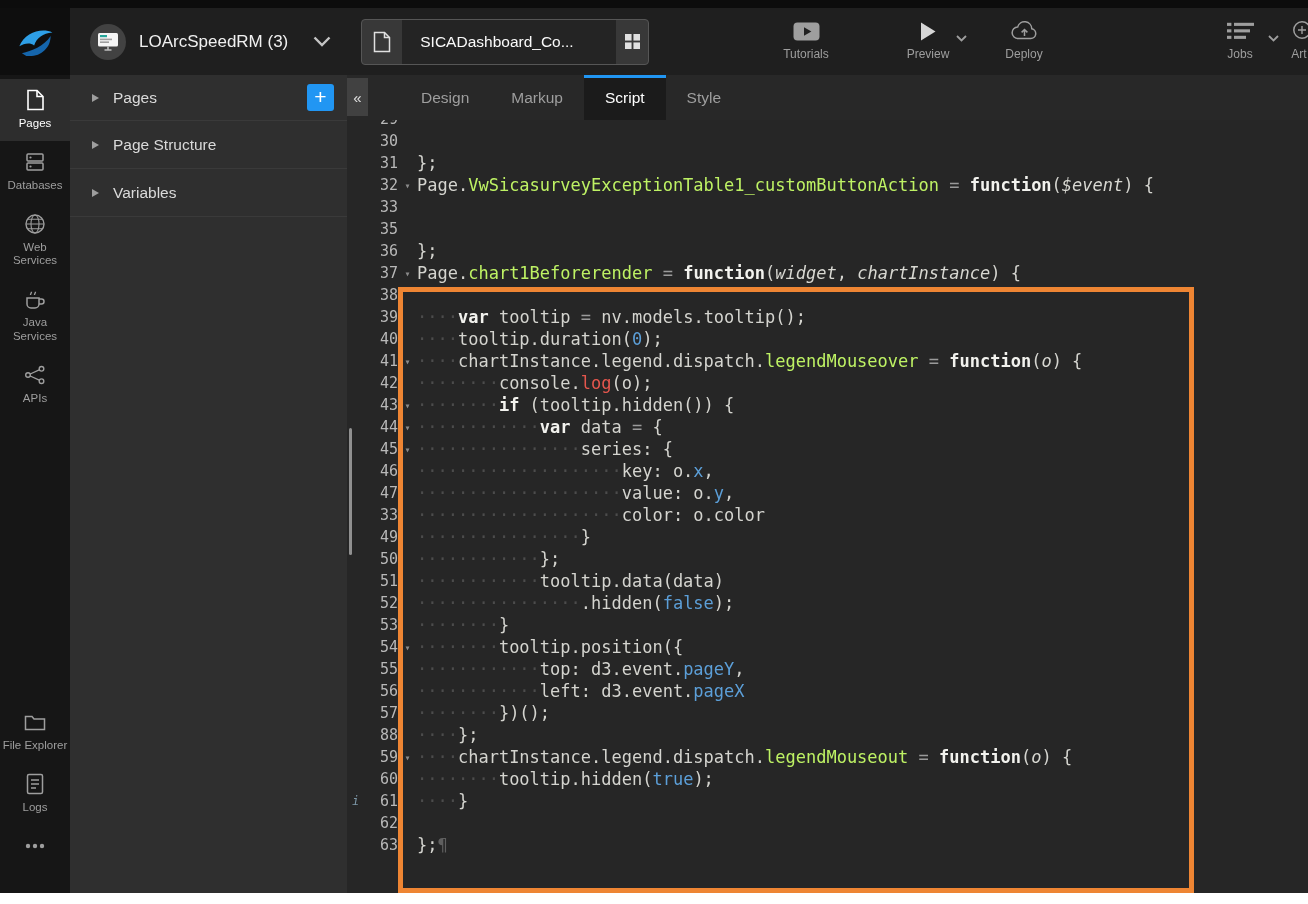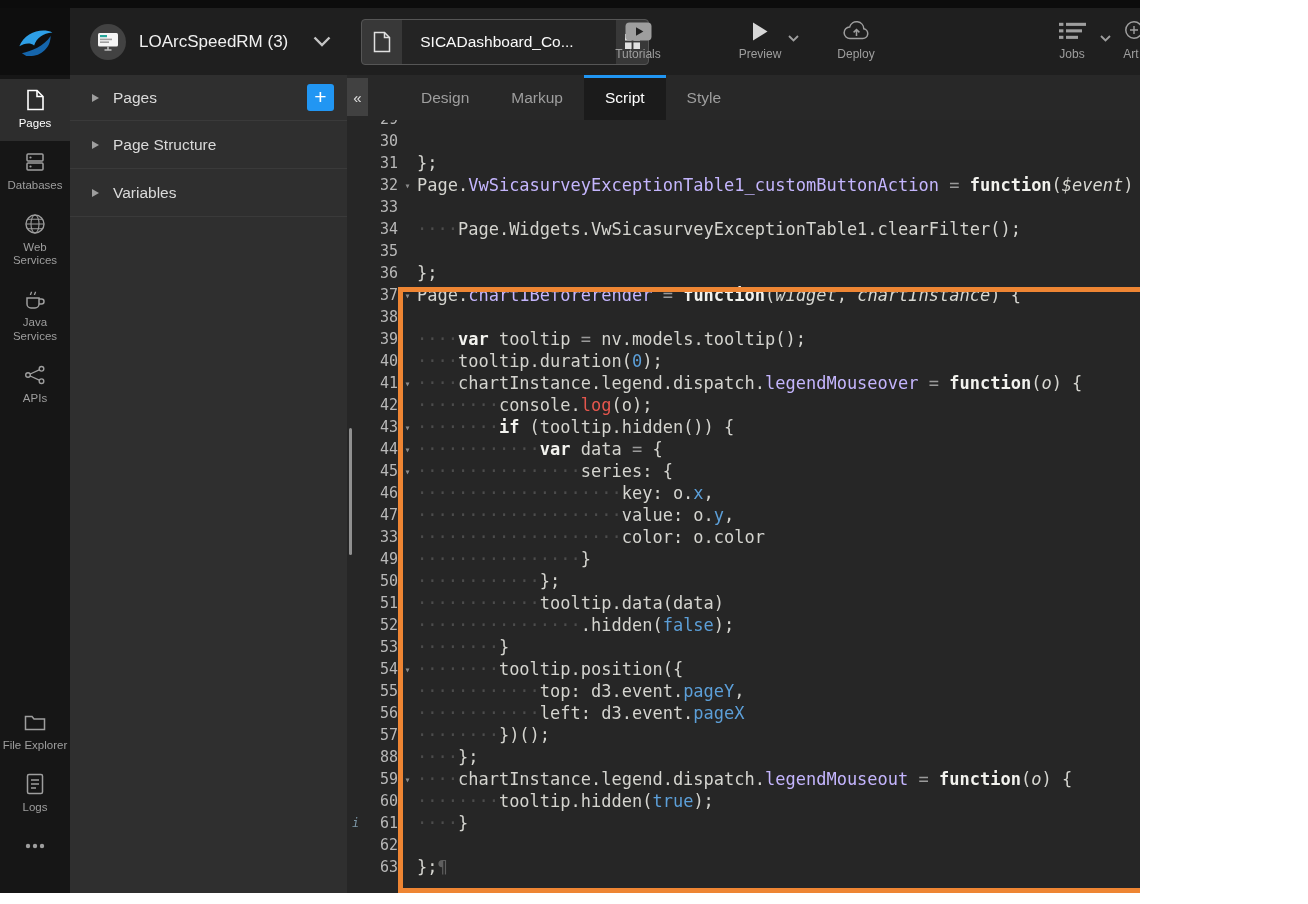--- a/index.html
+++ b/index.html
@@ -1,17 +1,17 @@
 <!DOCTYPE html>
 <html><head>
 <meta charset="utf-8">
 <style>
   html,body{margin:0;padding:0;background:#fff;}
   body{width:1308px;height:904px;overflow:hidden;font-family:"Liberation Sans",sans-serif;-webkit-font-smoothing:antialiased;}
-  .app{position:relative;width:1140px;height:904px;background:#fff;overflow:hidden;}
+  .app{position:relative;width:1308px;height:904px;background:#fff;overflow:hidden;}
   .topstrip{height:8px;background:#0c0c0c;}
   .topbar{height:67px;background:#1f1f1f;display:flex;align-items:center;position:relative;overflow:hidden;}
   .logo{width:70px;height:67px;background:#0e0e0e;display:flex;align-items:center;justify-content:center;flex:none;cursor:pointer;}
   .project{display:flex;align-items:center;margin-left:20px;gap:13px;cursor:pointer;flex:none;}
   .proj-avatar{width:36px;height:36px;border-radius:50%;background:#424242;display:flex;align-items:center;justify-content:center;}
   .proj-name{color:#f0f0f0;font-size:17px;white-space:nowrap;}
   .proj-chev{margin-left:12px;display:flex;}
   .pagesel{display:flex;align-items:center;margin-left:30px;border:1px solid #565656;border-radius:4px;background:#383838;height:44px;overflow:hidden;flex:none;cursor:pointer;}
   .pagesel-doc{width:40px;display:flex;justify-content:center;align-items:center;}
   .pagesel-name{background:#242424;color:#fafafa;font-size:15.5px;height:100%;display:flex;align-items:center;padding:0 18px;width:178px;white-space:nowrap;}
@@ -44,21 +44,21 @@
   .tab{padding:0 21px;display:flex;align-items:center;color:#9e9e9e;font-size:15.5px;cursor:pointer;}
   .tab.active{background:#1b1b1b;color:#fff;box-shadow:inset 0 3px 0 #2196F3;}
   .codewrap{flex:1;position:relative;overflow:hidden;background:#262626;font-family:"DejaVu Sans Mono",monospace;}
   #code-scroll{position:absolute;top:-12px;left:0;right:0;}
   .cl{height:22px;display:flex;align-items:center;white-space:pre;cursor:text;}
   .cl .info{width:17px;text-align:center;color:#7d98a8;font-size:12px;font-style:italic;flex:none;}
   .cl .ln{width:34px;text-align:right;color:#b8b8b8;font-size:15px;flex:none;}
   .cl .fold{width:19px;text-align:center;color:#8a8a8a;font-size:10px;flex:none;}
   .cl .ct{font-size:17px;color:#d4d4cf;}
   .tk-d{color:#d4d4cf;}
-  .tk-o{color:#c4b5fd;text-align:right;}
+  .tk-o{color:#bef264;text-align:right;}
   .tk-k{color:#f2f2ee;font-weight:bold;}
   .tk-i{font-style:italic;color:#d8d8d2;}
   .tk-b{color:#5c9fd8;}
   .tk-r{color:#e4564d;}
   .tk-eq{color:#9a9a9a;}
   .tk-w{color:#4c4c4c;}
   .tk-pc{color:#5f5f5f;}
   .bottomstrip{height:11px;background:#ffffff;}
   .annotation-box{position:absolute;left:398px;top:287px;width:786px;height:596px;border:5px solid #EE8533;pointer-events:none;z-index:50;}
   .scrollthumb{position:absolute;left:349px;top:428px;width:3px;height:127px;background:#909090;border-radius:2px;z-index:40;cursor:ns-resize;}
@@ -290,21 +290,20 @@
             </div>
           </div>
       </div>
       <div class="codewrap">
         <div id="code-scroll">
             <div class="cl"><span class="info"></span><span class="ln">29</span><span class="fold"></span><span class="ct"></span></div>
             <div class="cl"><span class="info"></span><span class="ln">30</span><span class="fold"></span><span class="ct"></span></div>
             <div class="cl"><span class="info"></span><span class="ln">31</span><span class="fold"></span><span class="ct"><span class="tk-d">};</span></span></div>
             <div class="cl"><span class="info"></span><span class="ln">32</span><span class="fold">▾</span><span class="ct"><span class="tk-d">Page.</span><span class="tk-o">VwSicasurveyExceptionTable1_customButtonAction</span><span class="tk-eq"> = </span><span class="tk-k">function</span><span class="tk-d">(</span><span class="tk-i">$event</span><span class="tk-d">) {</span></span></div>
             <div class="cl"><span class="info"></span><span class="ln">33</span><span class="fold"></span><span class="ct"></span></div>
-            <div class="cl"><span class="info"></span><span class="ln">34</span><span class="fold"></span><span class="ct"><span class="tk-w">····</span><span class="tk-d">Page.Widgets.VwSicasurveyExceptionTable1.clearFilter();</span></span></div>
             <div class="cl"><span class="info"></span><span class="ln">35</span><span class="fold"></span><span class="ct"></span></div>
             <div class="cl"><span class="info"></span><span class="ln">36</span><span class="fold"></span><span class="ct"><span class="tk-d">};</span></span></div>
             <div class="cl"><span class="info"></span><span class="ln">37</span><span class="fold">▾</span><span class="ct"><span class="tk-d">Page.</span><span class="tk-o">chart1Beforerender</span><span class="tk-eq"> = </span><span class="tk-k">function</span><span class="tk-d">(</span><span class="tk-i">widget</span><span class="tk-d">, </span><span class="tk-i">chartInstance</span><span class="tk-d">) {</span></span></div>
             <div class="cl"><span class="info"></span><span class="ln">38</span><span class="fold"></span><span class="ct"></span></div>
             <div class="cl"><span class="info"></span><span class="ln">39</span><span class="fold"></span><span class="ct"><span class="tk-w">····</span><span class="tk-k">var</span><span class="tk-d"> tooltip </span><span class="tk-eq">=</span><span class="tk-d"> nv.models.tooltip();</span></span></div>
             <div class="cl"><span class="info"></span><span class="ln">40</span><span class="fold"></span><span class="ct"><span class="tk-w">····</span><span class="tk-d">tooltip.duration(</span><span class="tk-b">0</span><span class="tk-d">);</span></span></div>
             <div class="cl"><span class="info"></span><span class="ln">41</span><span class="fold">▾</span><span class="ct"><span class="tk-w">····</span><span class="tk-d">chartInstance.legend.dispatch.</span><span class="tk-o">legendMouseover</span><span class="tk-eq"> = </span><span class="tk-k">function</span><span class="tk-d">(</span><span class="tk-i">o</span><span class="tk-d">) {</span></span></div>
             <div class="cl"><span class="info"></span><span class="ln">42</span><span class="fold"></span><span class="ct"><span class="tk-w">········</span><span class="tk-d">console.</span><span class="tk-r">log</span><span class="tk-d">(o);</span></span></div>
             <div class="cl"><span class="info"></span><span class="ln">43</span><span class="fold">▾</span><span class="ct"><span class="tk-w">········</span><span class="tk-k">if</span><span class="tk-d"> (tooltip.hidden()) {</span></span></div>
             <div class="cl"><span class="info"></span><span class="ln">44</span><span class="fold">▾</span><span class="ct"><span class="tk-w">············</span><span class="tk-k">var</span><span class="tk-d"> data </span><span class="tk-eq">=</span><span class="tk-d"> {</span></span></div>

